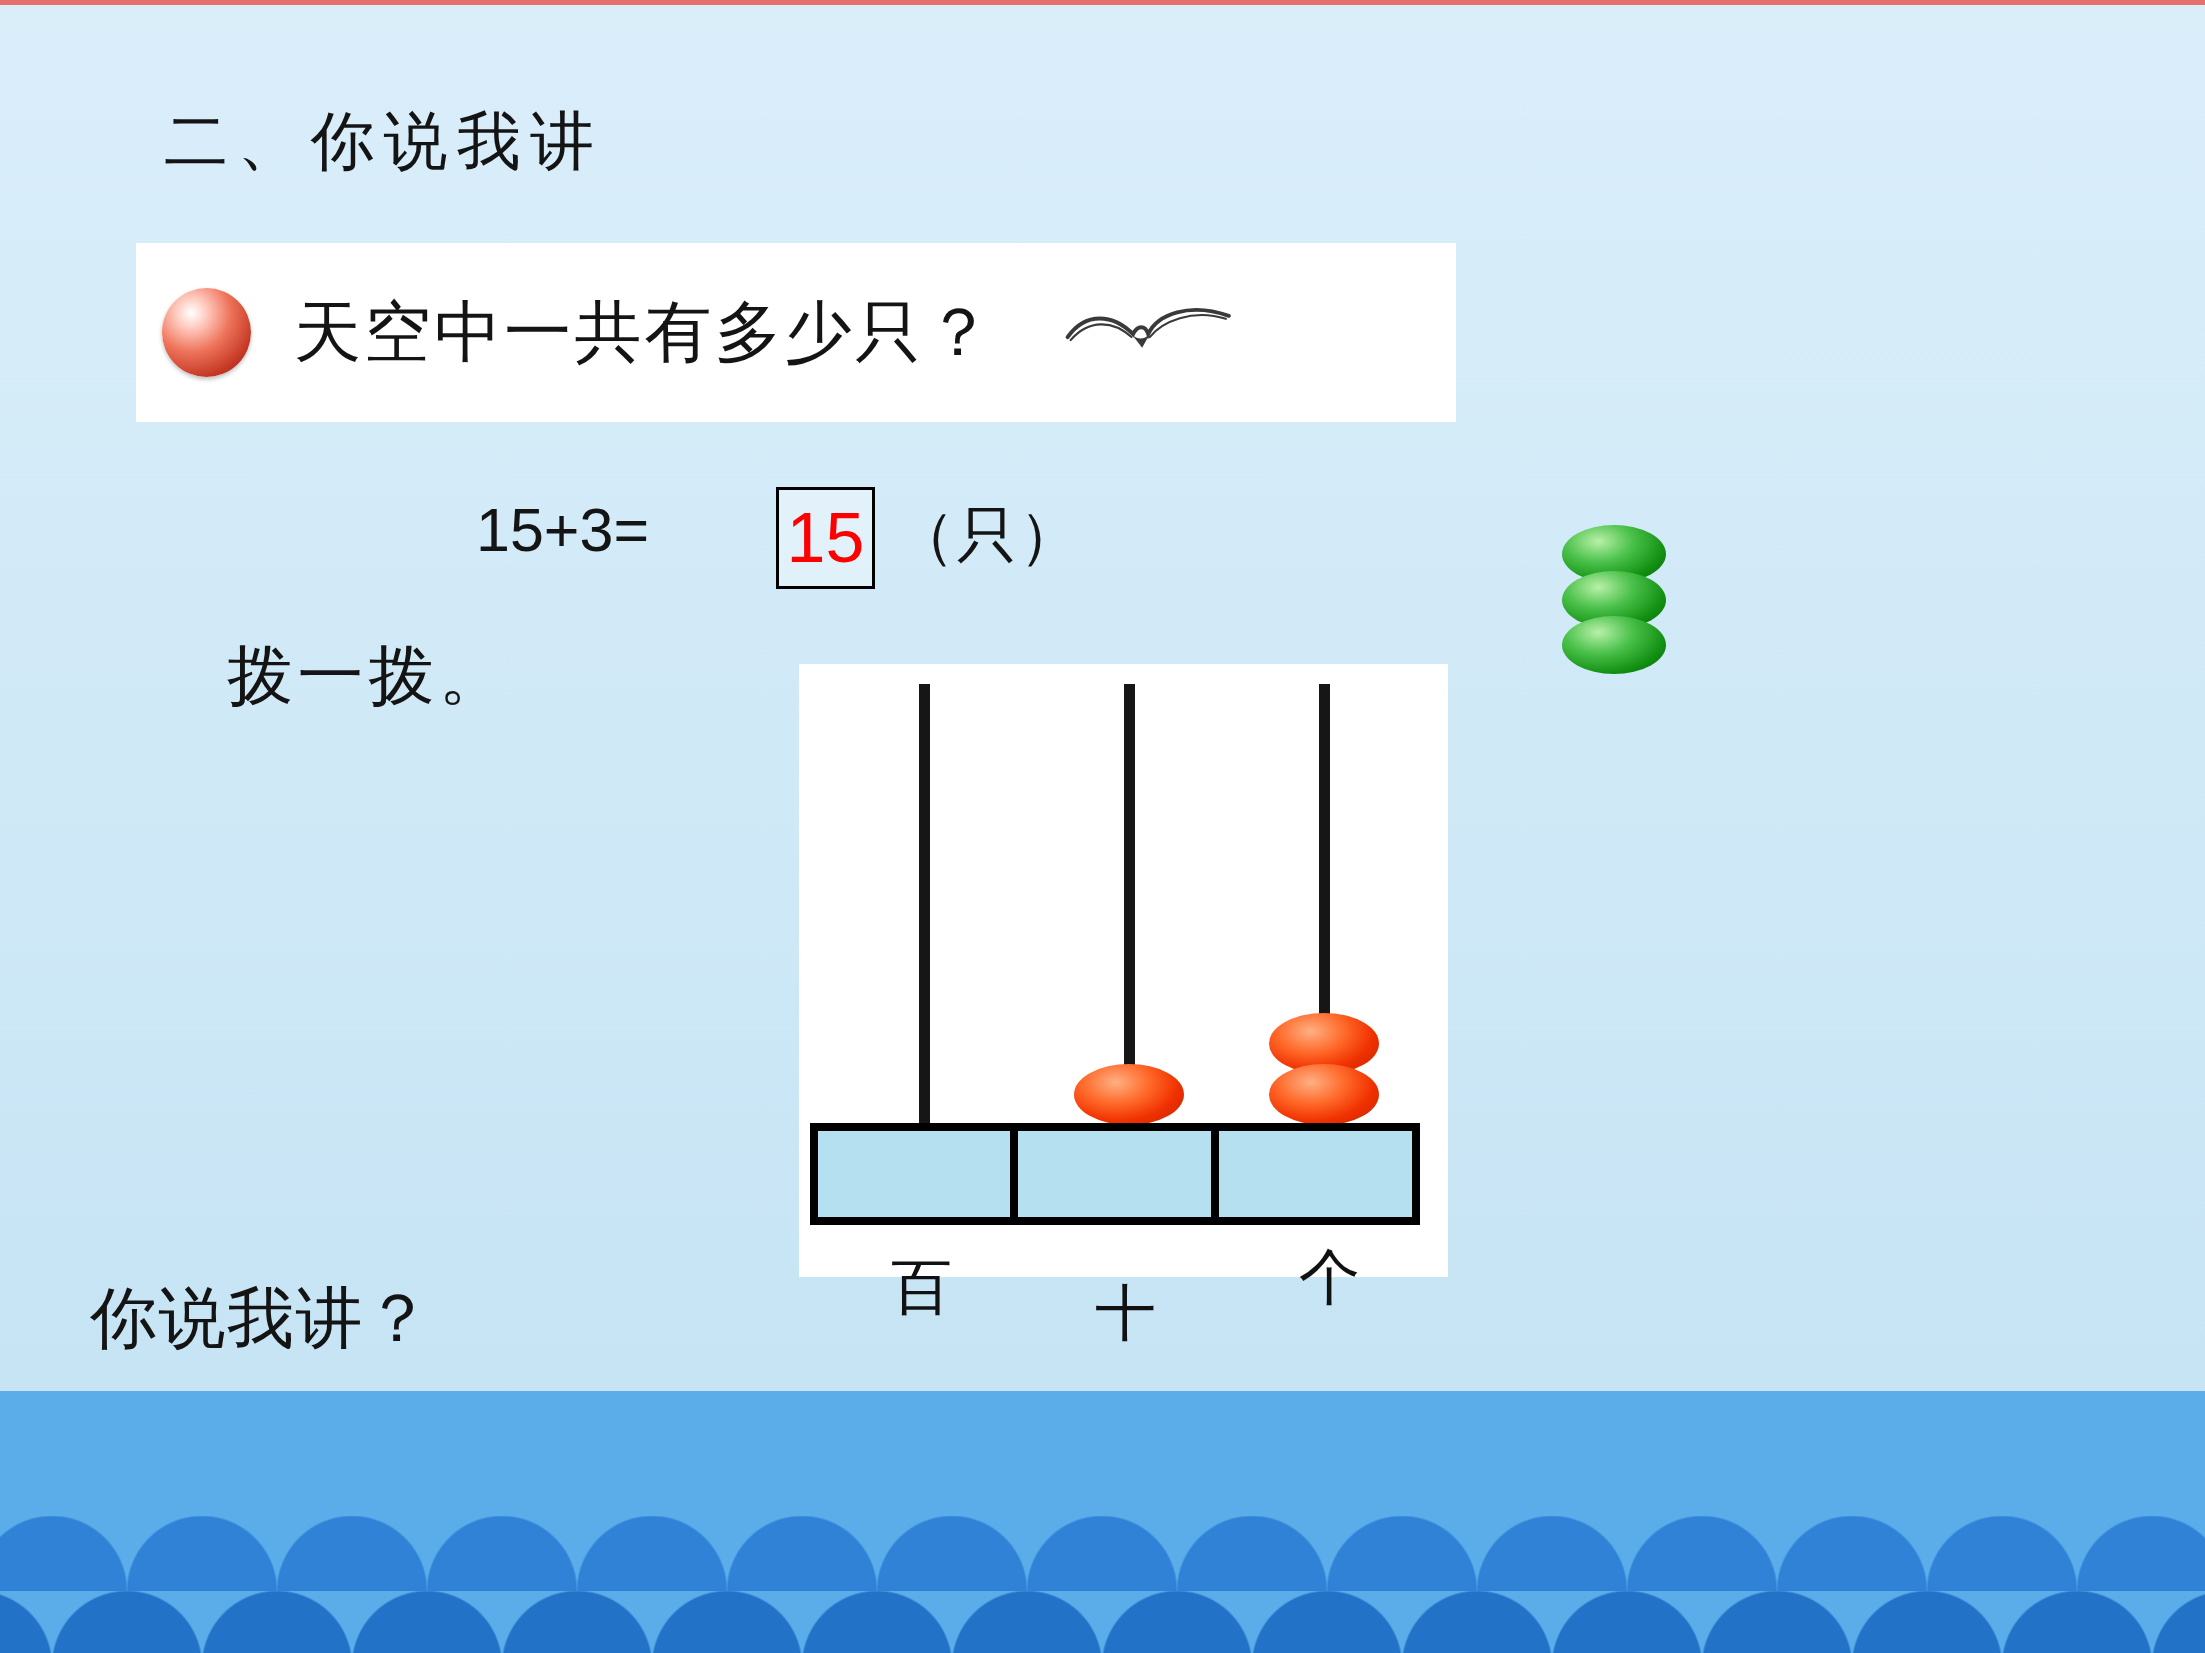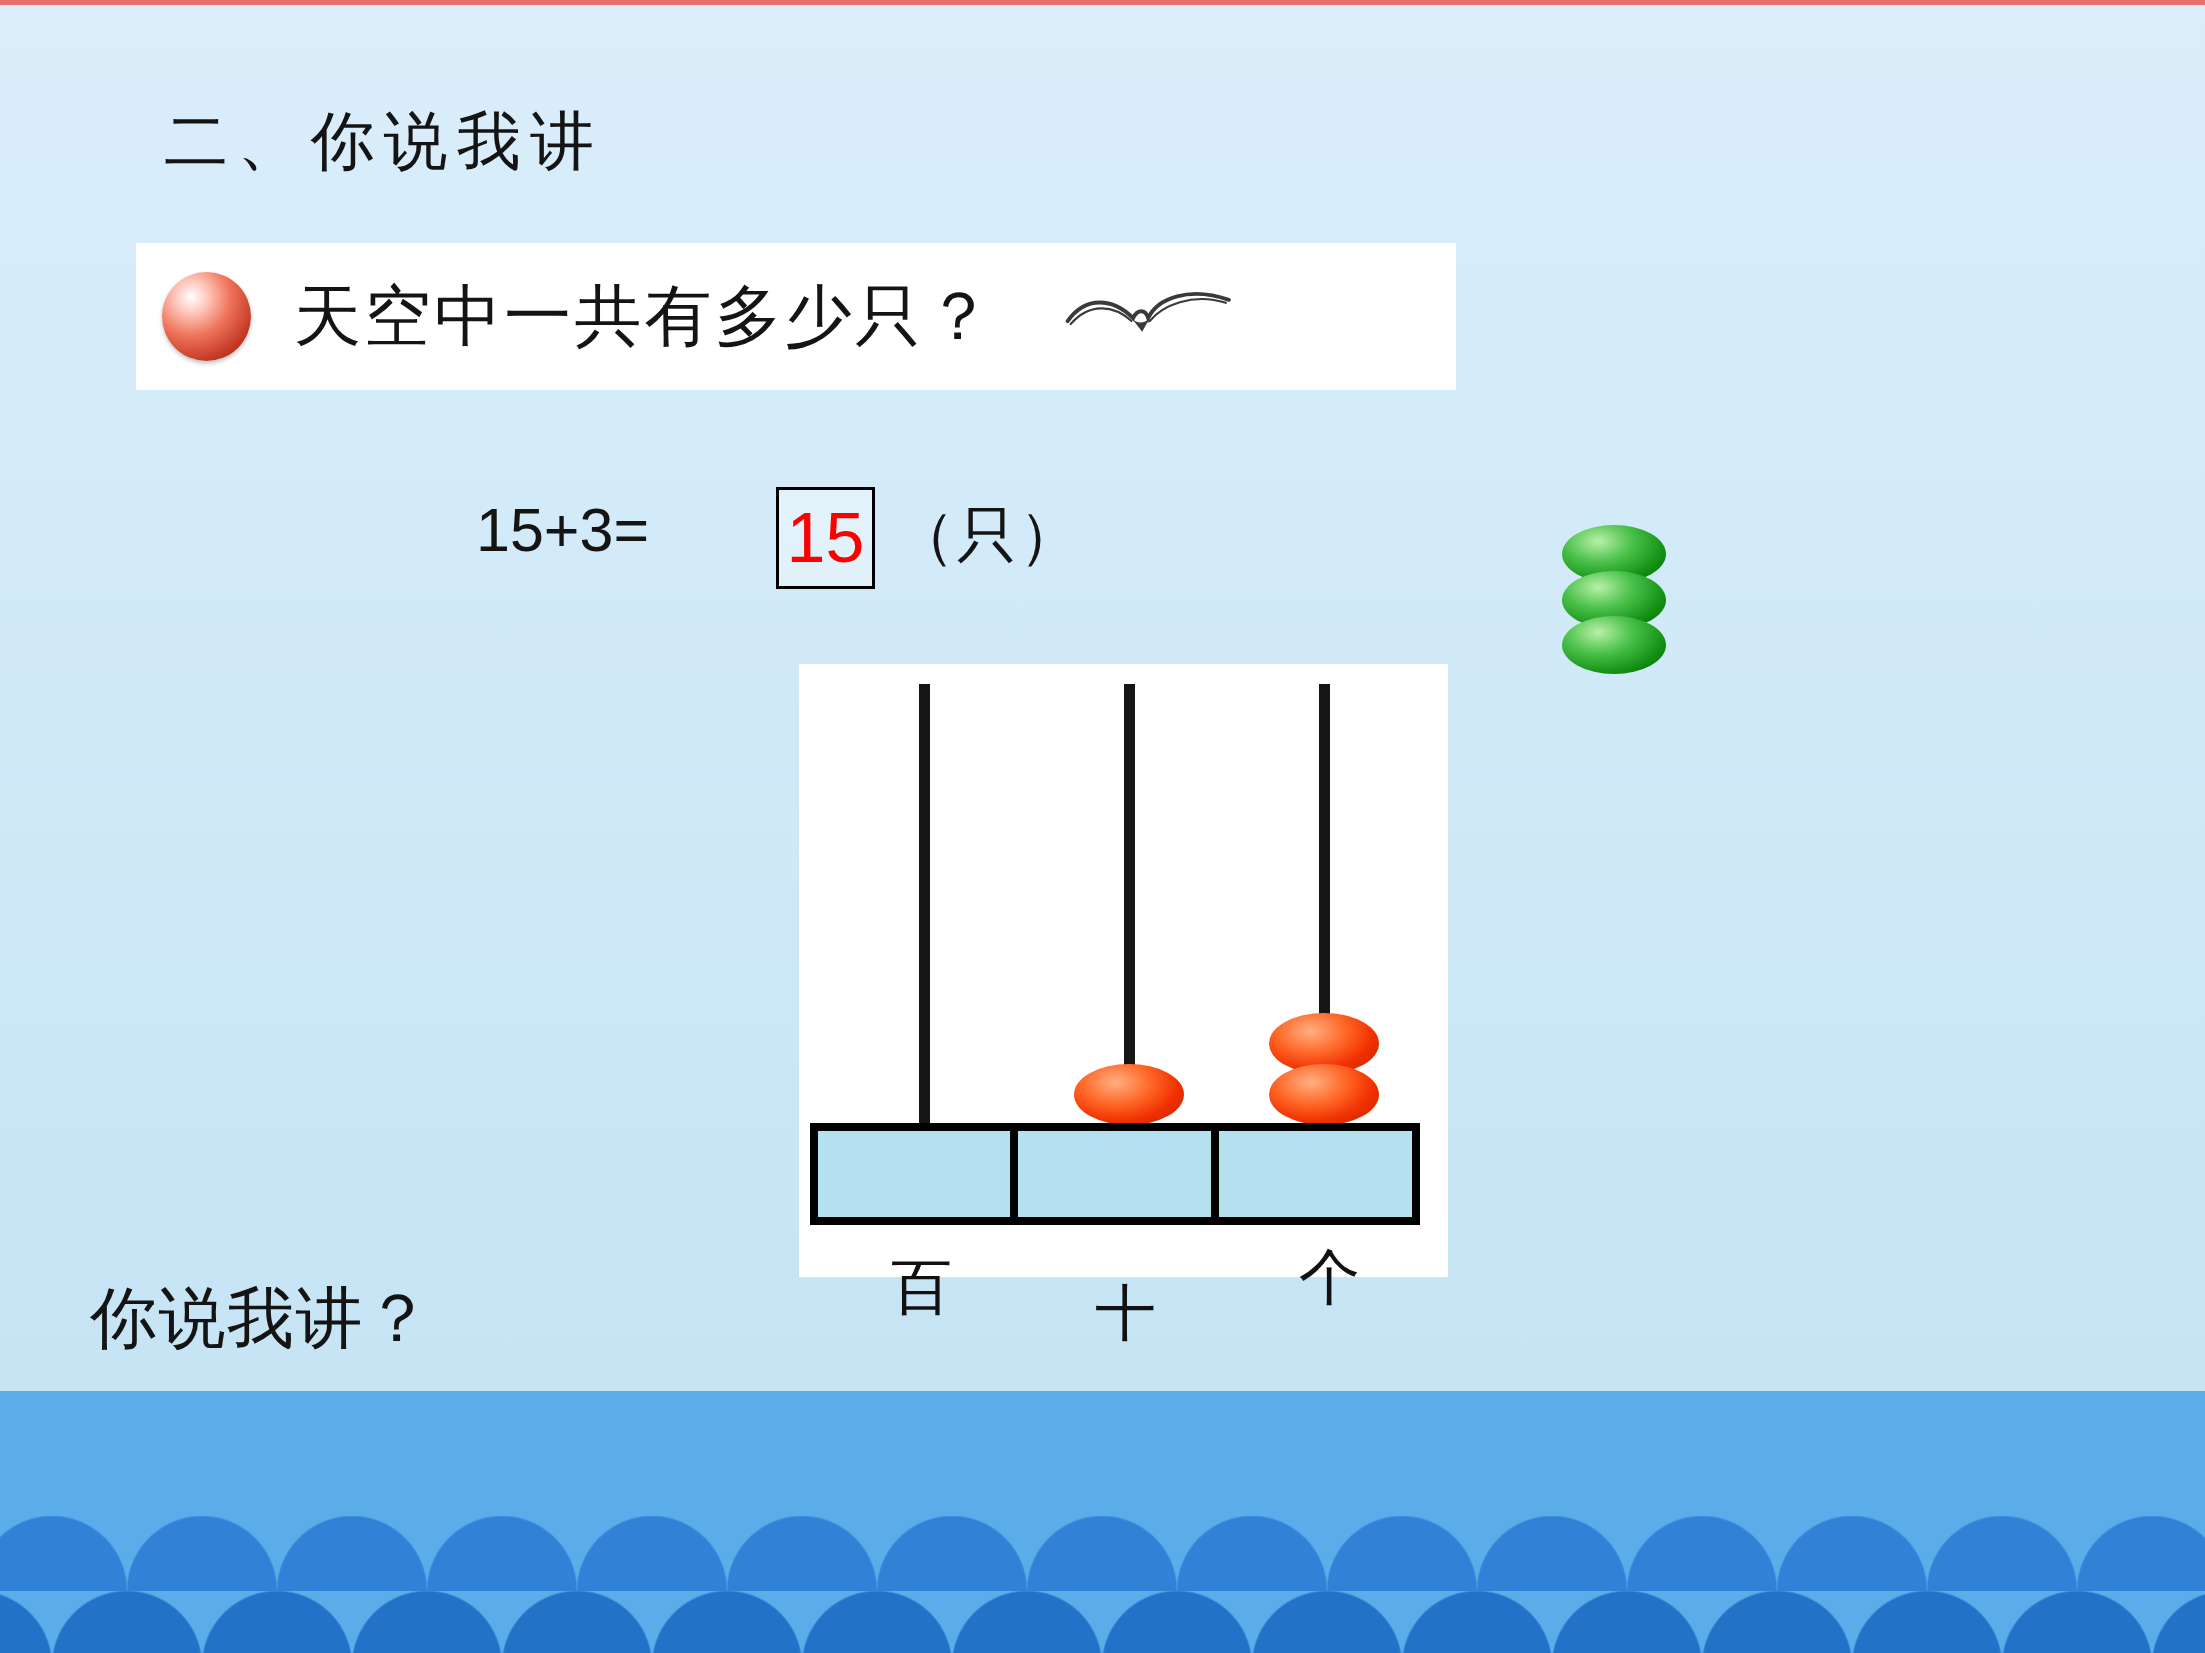--- a/index.html
+++ b/index.html
@@ -5,21 +5,21 @@
   html,body{margin:0;padding:0;background:#8fb4c9;}
   .slide{
     position:relative;width:2205px;height:1654px;overflow:hidden;
     background:linear-gradient(180deg,#daeefa 0%,#d0e9f7 45%,#c2e2f3 100%);
     font-family:"Liberation Serif","DejaVu Serif",serif;color:#141414;
   }
   .top-line{position:absolute;top:0;left:0;width:100%;height:4.6px;background:#e4716b;}
 
   .section-title{position:absolute;left:164px;top:98px;font-size:64px;letter-spacing:9.2px;text-align:right;}
 
-  .banner{position:absolute;left:136px;top:243px;width:1320px;height:147px;background:#ffffff;display:flex;align-items:center;}
+  .banner{position:absolute;left:136px;top:243px;width:1320px;height:179px;background:#ffffff;display:flex;align-items:center;}
   .sphere{width:89px;height:89px;border-radius:50%;margin-left:26px;flex:0 0 auto;
     background:radial-gradient(circle at 33% 28%, #ffffff 0%, #ffc9bd 18%, #ee7259 45%, #c33723 75%, #93200f 100%);
     box-shadow:0 2.3px 4.6px rgba(0,0,0,0.25);}
   .banner-text{margin-left:43px;font-size:67px;letter-spacing:3.1px;white-space:nowrap;}
   .bird{margin-left:66px;flex:0 0 auto;}
 
   .equation{position:absolute;left:476px;top:495px;font-size:61px;font-family:"Liberation Sans","DejaVu Sans",sans-serif;}
   .answer-box{position:absolute;left:776px;top:487px;width:93px;height:96px;border:3.8px solid #000;
     display:flex;align-items:center;justify-content:center;background:rgba(255,255,255,0.35);}
   .answer{font-size:70px;color:#fe0000;font-family:"Liberation Sans","DejaVu Sans",sans-serif;}
@@ -86,20 +86,21 @@
     <span class="answer">15</span>
   </div>
   <div class="unit">（只）</div>
 
   <div class="green-beads">
     <div class="green-bead"></div>
     <div class="green-bead"></div>
     <div class="green-bead"></div>
   </div>
 
+  <div class="instruction">拨一拨。</div>
 
   <div class="abacus">
     <div class="rod rod-hundreds"></div>
     <div class="rod rod-tens"></div>
     <div class="rod rod-ones"></div>
 
     <div class="red-bead bead-tens"></div>
     <div class="red-bead bead-ones-1"></div>
     <div class="red-bead bead-ones-2"></div>
 

